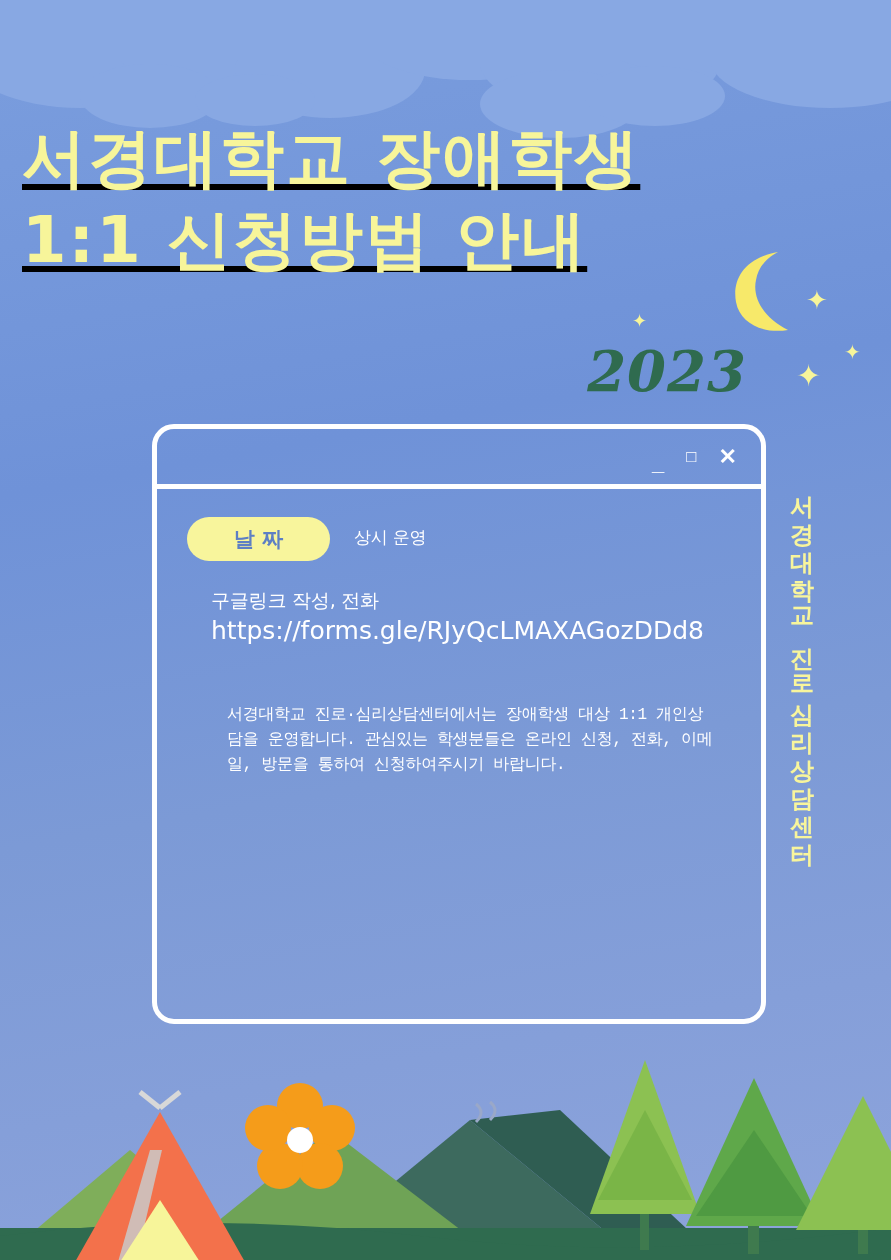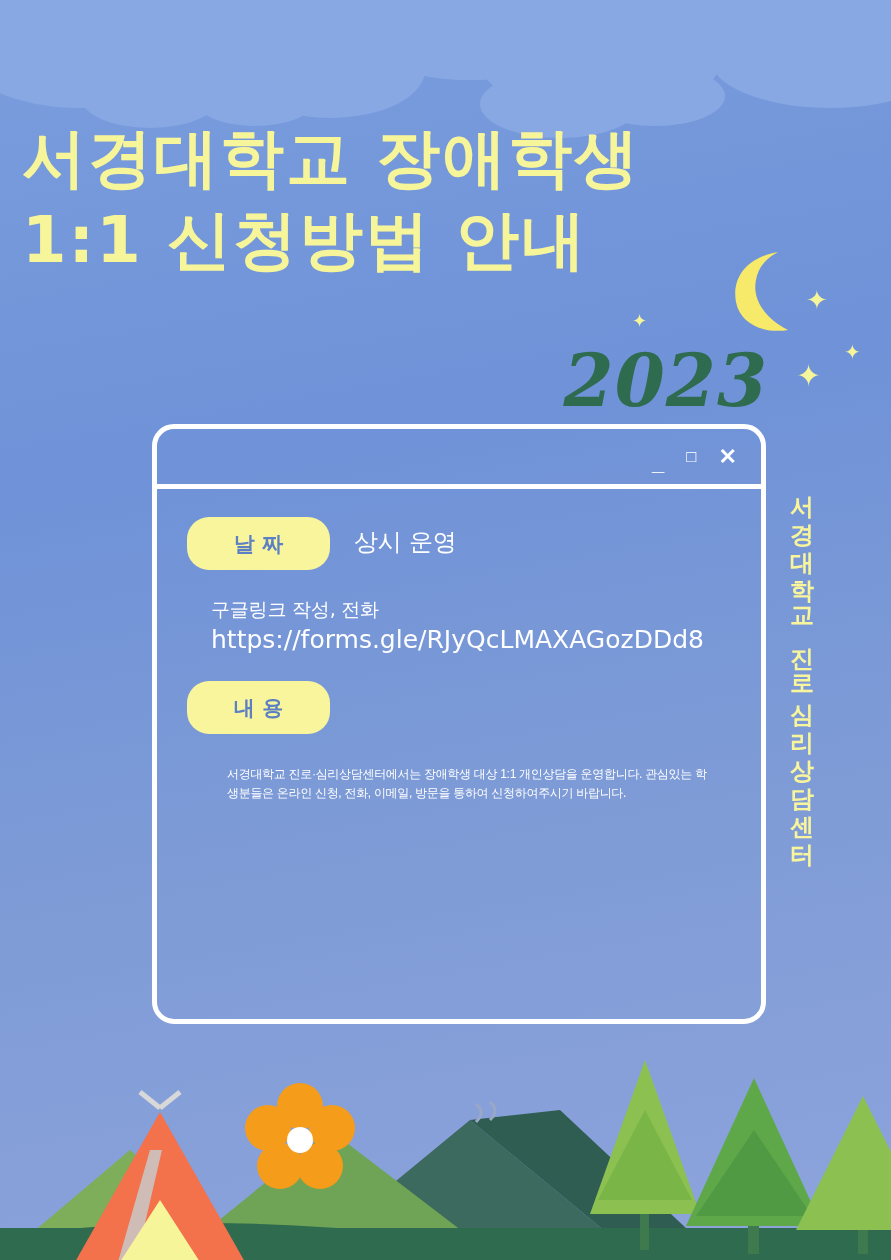--- a/index.html
+++ b/index.html
@@ -12,39 +12,39 @@
   }
 
   
   .poster {
     position:absolute; inset:0;
     background:linear-gradient(170deg,#7b9ede 0%, #6f92d8 35%, #7c9ad6 60%, #8ea4dc 100%);
     overflow:hidden;
   }
 
   
-  .title-wrap { position:absolute; top:118px; left:22px; width:850px; }
+  .title-wrap { position:absolute; top:118px; left:22px; width:850px;text-decoration:underline; }
   .title-line {
     font-family:"DejaVu Sans", sans-serif;
     font-weight:bold;
     color:#f7f59a;
     font-size:64px;
     letter-spacing:2px;
     line-height:1.28;
     text-shadow:0 0 0 transparent;
     white-space:nowrap;
   }
   .title-line.l2 { position:relative; }
 
   .year {
-    position:absolute; top:338px; right:123px;
+    position:absolute; top:338px; right:144px;
     font-family:"DejaVu Serif", serif;
     font-style:italic;
     font-weight:bold;
-    font-size:72px;
+    font-size:56px;
     color:#2f6b4f;
     letter-spacing:1px;
   }
 
   
   .moon {
     position:absolute; top:250px; left:726px; width:66px; height:84px;
   }
   .moon svg { display:block; }
 
@@ -71,48 +71,48 @@
   }
   .wbtn { color:#ffffff; font-size:22px; line-height:1; font-weight:bold; }
   .wbtn.min { font-size:22px; position:relative; top:6px; }
   .wbtn.max { font-size:17px; }
   .wbtn.close { font-size:22px; }
 
   .rows { padding:28px 0 0 30px; }
   .row { display:flex; align-items:flex-start; margin-bottom:25px; }
   .pill {
     flex:0 0 auto;
-    width:143px; height:53px;
+    width:143px; height:44px;
     background:#f8f59c;
     border-radius:22px;
     color:#5d7fc4;
     font-size:21px;
     font-weight:bold;
     display:flex; align-items:center; justify-content:center;
     font-family:"DejaVu Sans", sans-serif;
   }
   .rowtext {
     color:#ffffff;
-    font-size:24px;
+    font-size:17px;
     line-height:1.35;
     margin-left:24px;
     padding-top:9px;
     font-family:"DejaVu Sans", sans-serif;
     letter-spacing:-.2px;
   }
   .rowtext.two { padding-top:2px; font-size:19px; }
   .rowtext .small { font-size:19px; display:block; }
   .rowtext .link { font-size:25px; display:block; letter-spacing:0; }
 
   .desc {
     color:#ffffff;
-    font-size:12px;
+    font-size:16px;
     line-height:1.55;
     padding:6px 44px 0 40px;
-    font-family:Liberation Sans, sans-serif;
+    font-family:Liberation Mono, monospace;
     letter-spacing:-.3px;
   }
 
   
   .vside {
     position:absolute; top:478px; left:786px;
     writing-mode:vertical-rl;
     color:#f8f59c;
     font-weight:bold;
     font-size:24px;
@@ -231,21 +231,20 @@
 
 
       <div class="row">
         <div class="rowtext two">
           <span class="small">구글링크 작성, 전화</span>
           <span class="link">https://forms.gle/RJyQcLMAXAGozDDd8</span>
         </div>
       </div>
 
       <div class="row">
-        <div class="pill">내 용</div>
       </div>
 
       <div class="desc">서경대학교 진로·심리상담센터에서는 장애학생 대상 1:1 개인상담을 운영합니다.
 관심있는 학생분들은 온라인 신청, 전화, 이메일, 방문을 통하여 신청하여주시기 바랍니다.</div>
     </div>
   </div>
 
 </div>
 
 </body></html>

